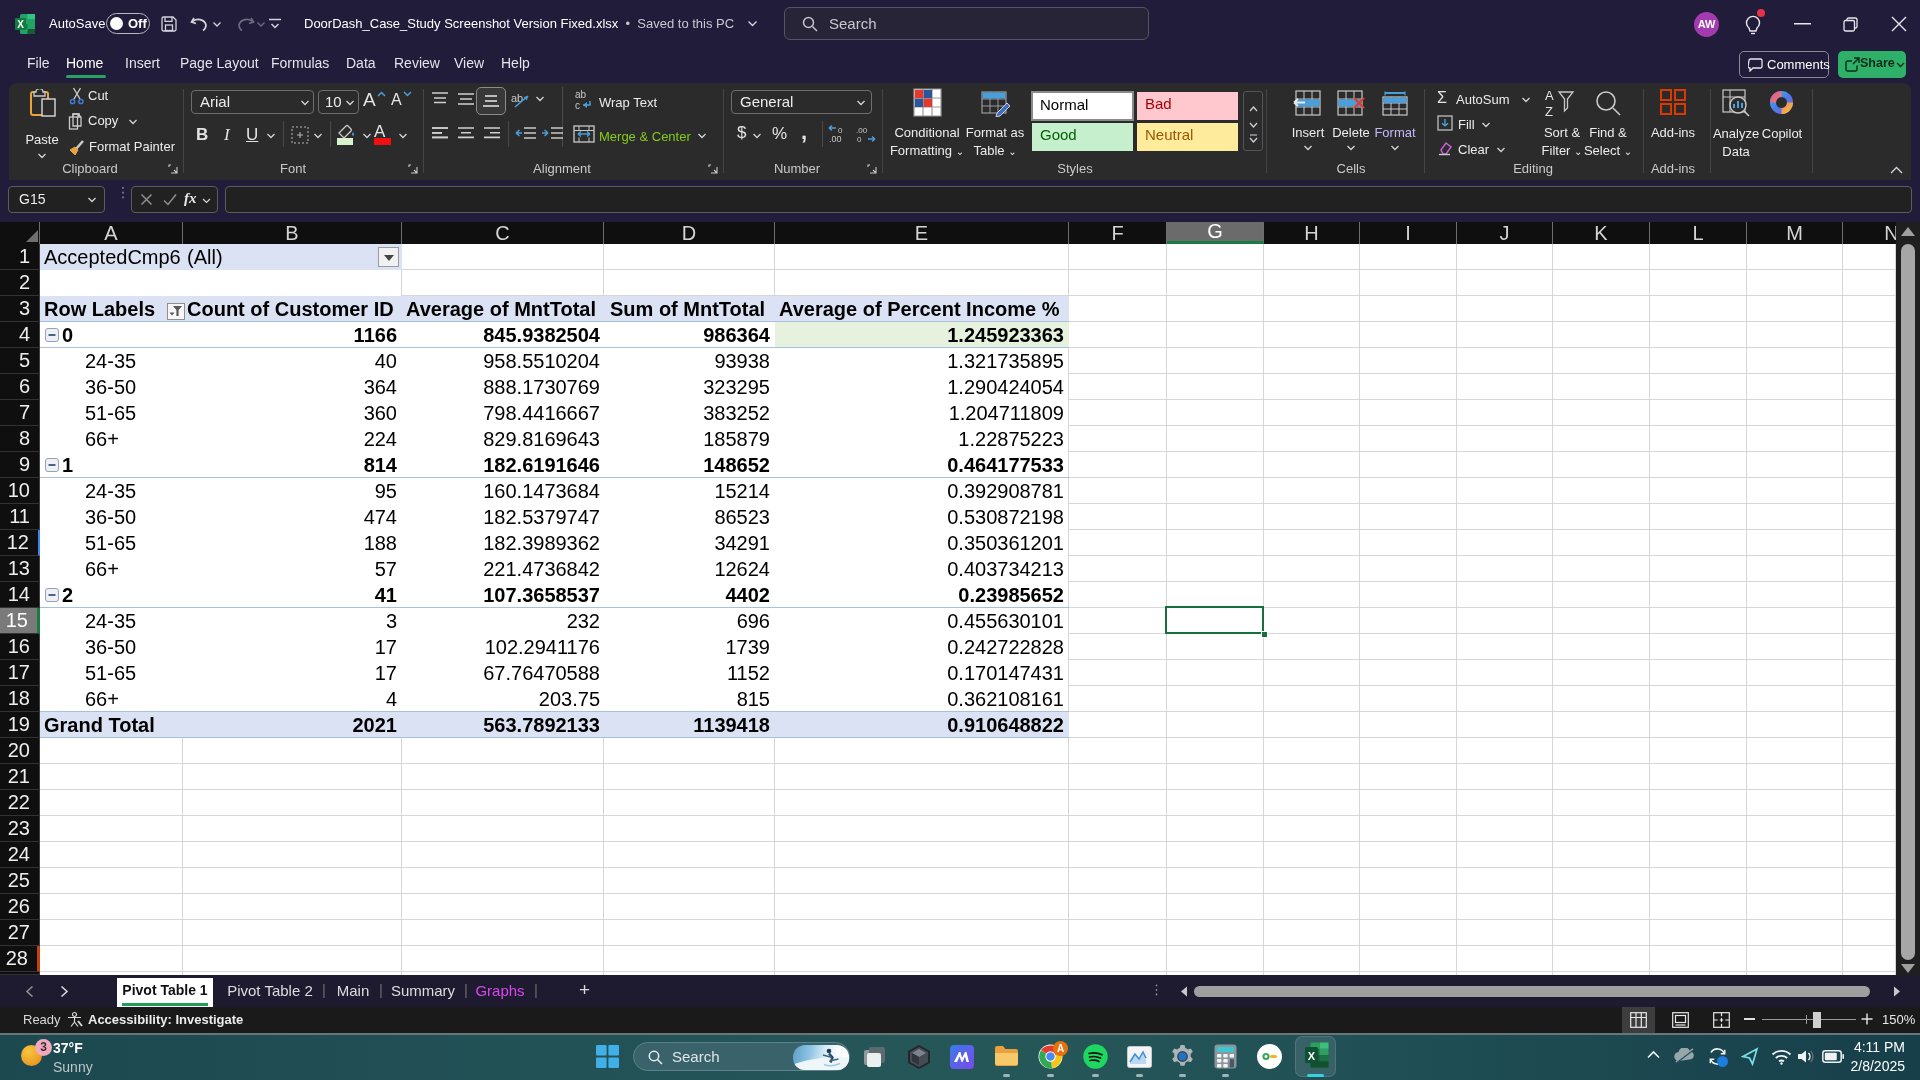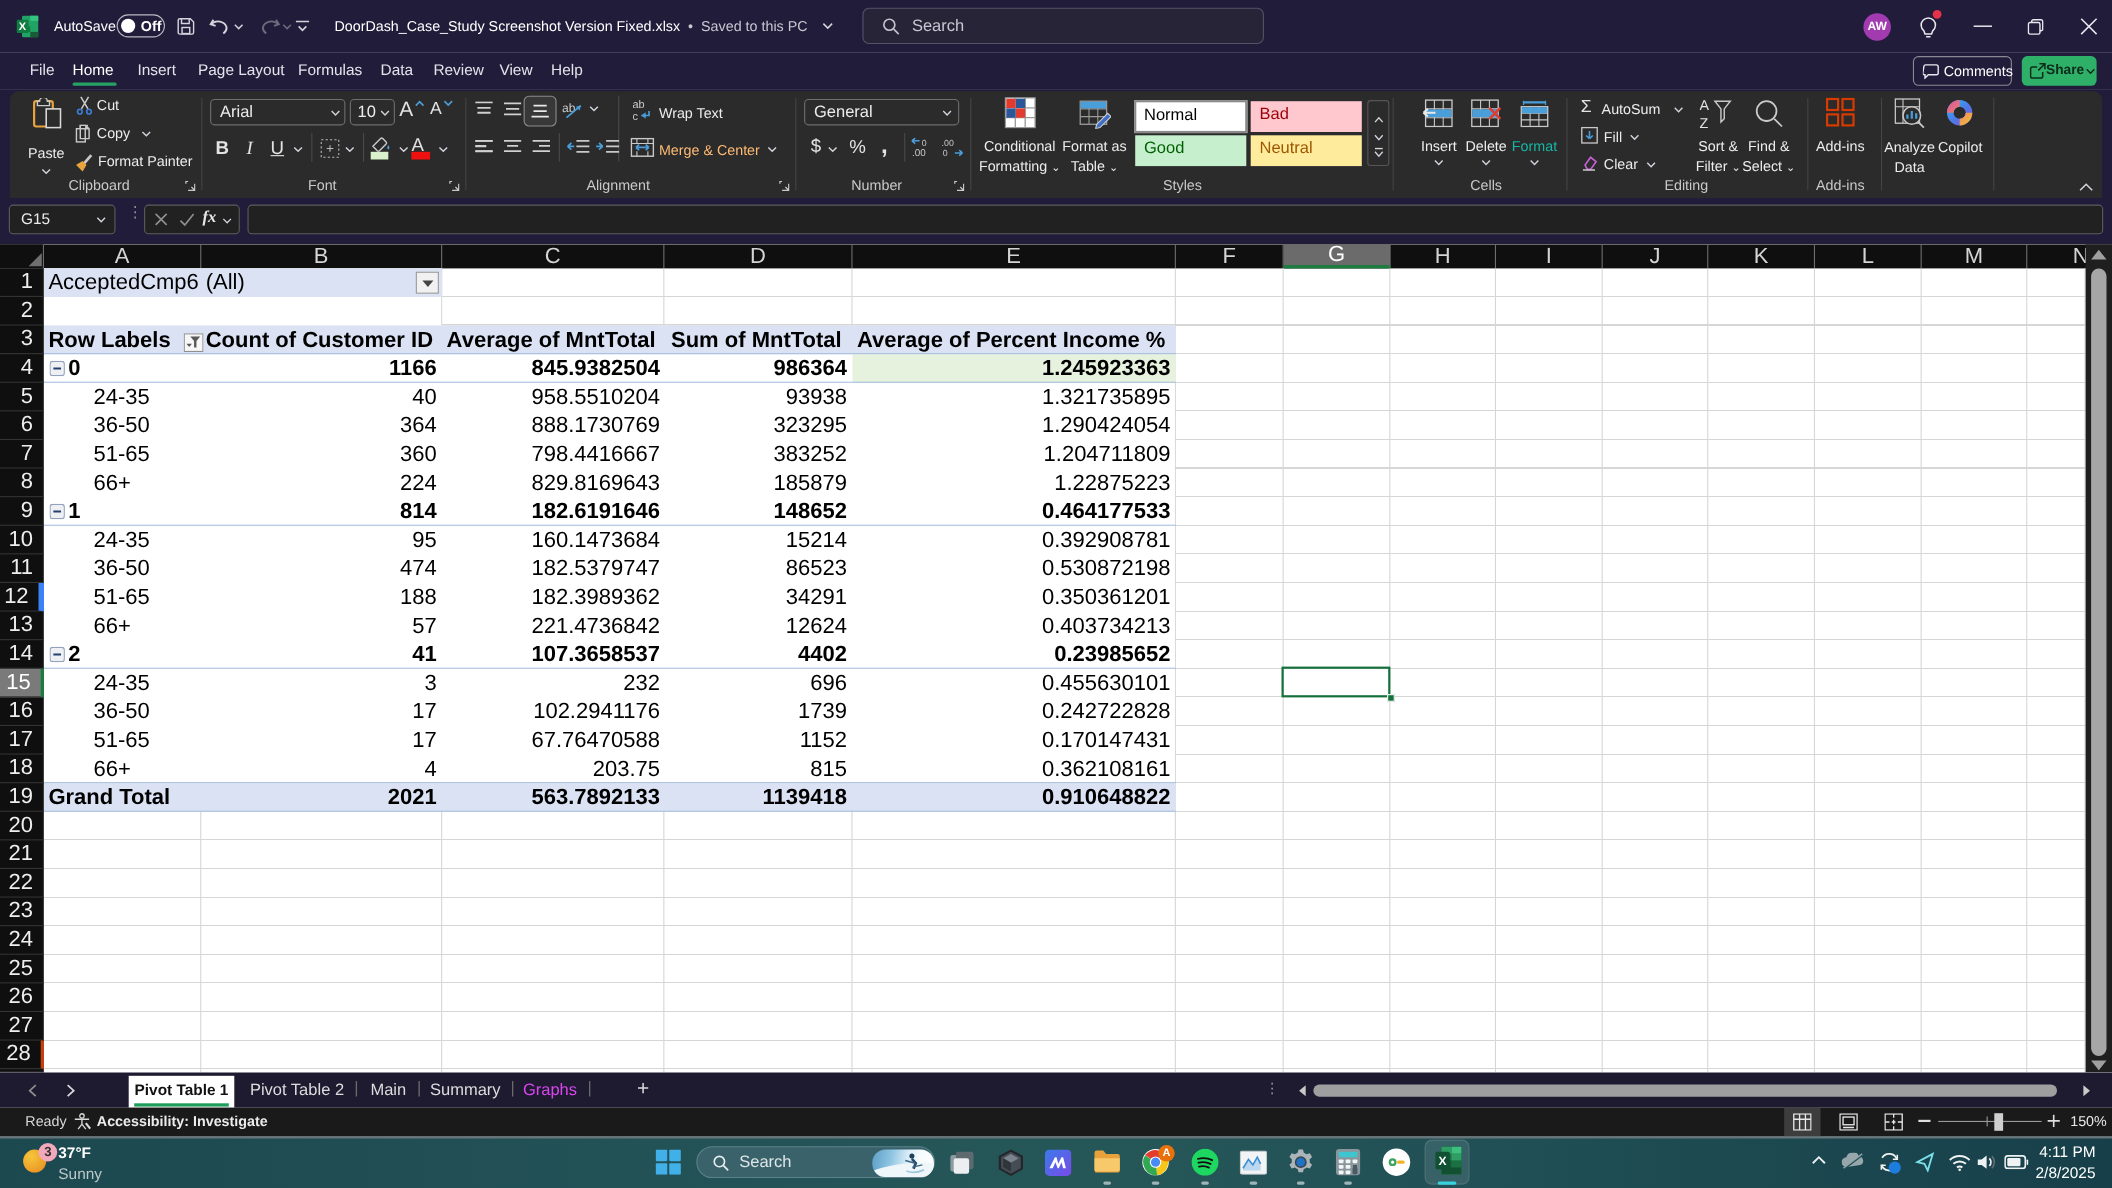--- a/index.html
+++ b/index.html
@@ -280,21 +280,21 @@
     </svg>
     <svg class="abs" style="left:541px;top:45px" width="22" height="16" viewBox="0 0 22 16">
       <path d="M10 2 h12 M10 7 h12 M10 12 h12" stroke="#c9c9c9" stroke-width="1.5"></path>
       <path d="M1 7 h6 M7 7 l-3.5 -3 M7 7 l-3.5 3" stroke="#4a9eda" stroke-width="1.5" fill="none"></path>
     </svg>
     <svg class="abs" style="left:573px;top:44px" width="22" height="18" viewBox="0 0 22 18">
       <rect x="1" y="1" width="20" height="16" fill="none" stroke="#c9c9c9" stroke-width="1.3"></rect>
       <path d="M1 5.5 h20 M6 1 v4.5 M16 1 v4.5 M6 12.5 v4.5 M16 12.5 v4.5" stroke="#c9c9c9" stroke-width="1"></path>
       <path d="M5 9 h12 M5 9 l3 -2.5 M5 9 l3 2.5 M17 9 l-3 -2.5 M17 9 l-3 2.5" stroke="#4a9eda" stroke-width="1.5" fill="none"></path>
     </svg>
-    <div class="abs" style="left:599px;top:48px;font-size:13px;color:#fdba74">Merge &amp; Center</div>
+    <div class="abs" style="left:599px;top:48px;font-size:13px;color:#84cc16">Merge &amp; Center</div>
     <svg class="abs" style="left:697px;top:52px" width="10" height="7" viewBox="0 0 10 7" fill="none" stroke="#d5d3dc" stroke-width="1.3">
         <path d="M1.5 1 L5 4.5 L8.5 1"></path>
       </svg>
     <div class="abs" style="left:522px;top:80px;width:80px;text-align:center;font-size:13px;color:#c9c9c9">Alignment</div>
     <svg class="abs" style="left:708px;top:83px" width="10" height="10" viewBox="0 0 10 10" fill="none" stroke="#c9c9c9" stroke-width="1.1">
         <path d="M1 3 v-2 h2 M9 3 v6 h-6 M6 6 l3 3 M9 6 v3 h-3"></path>
       </svg>
 
     <div class="abs" style="left:731px;top:9px;width:141px;height:24px;border:1px solid #6e6e6e;border-radius:4px;">
       <div class="abs" style="left:8px;top:2px;font-size:15px;color:#ececec">General</div>
@@ -387,21 +387,21 @@
     <svg class="abs" style="left:1346px;top:64px" width="10" height="7" viewBox="0 0 10 7" fill="none" stroke="#d5d3dc" stroke-width="1.3">
         <path d="M1.5 1 L5 4.5 L8.5 1"></path>
       </svg>
     <svg class="abs" style="left:1381px;top:9px" width="28" height="26" viewBox="0 0 28 26">
       <path d="M4 3 h20" stroke="#4a9eda" stroke-width="2"></path>
         <path d="M4 1.5 v4 M24 1.5 v4" stroke="#4a9eda" stroke-width="1.2"></path>
       <rect x="2" y="7" width="24" height="18" fill="none" stroke="#c9c9c9" stroke-width="1.2"></rect>
       <path d="M2 13 h24 M2 19 h24 M10 7 v18 M18 7 v18" stroke="#c9c9c9" stroke-width="1"></path>
       <rect x="2.5" y="7.5" width="23" height="5.5" fill="#4a9eda"></rect>
     </svg>
-    <div class="abs" style="left:1373px;top:44px;width:44px;text-align:center;font-size:13px;color:#14b8a6">Format</div>
+    <div class="abs" style="left:1373px;top:44px;width:44px;text-align:center;font-size:13px;color:#c4b5fd">Format</div>
     <svg class="abs" style="left:1390px;top:64px" width="10" height="7" viewBox="0 0 10 7" fill="none" stroke="#d5d3dc" stroke-width="1.3">
         <path d="M1.5 1 L5 4.5 L8.5 1"></path>
       </svg>
     <div class="abs" style="left:1311px;top:80px;width:80px;text-align:center;font-size:13px;color:#c9c9c9">Cells</div>
 
     <div class="abs" style="left:1437px;top:8px;font-size:16px;color:#e3e3e3">Σ</div>
     <div class="abs" style="left:1456px;top:11px;font-size:13px;color:#ececec">AutoSum</div>
     <svg class="abs" style="left:1521px;top:16px" width="10" height="7" viewBox="0 0 10 7" fill="none" stroke="#d5d3dc" stroke-width="1.3">
         <path d="M1.5 1 L5 4.5 L8.5 1"></path>
       </svg>
@@ -522,21 +522,21 @@
 <div class="rowhead" style="top:48px;border-right:1px solid #3e3e3e">2</div>
 <div class="rowhead" style="top:74px;border-right:1px solid #3e3e3e">3</div>
 <div class="rowhead" style="top:100px;border-right:1px solid #3e3e3e">4</div>
 <div class="rowhead" style="top:126px;border-right:1px solid #3e3e3e">5</div>
 <div class="rowhead" style="top:152px;border-right:1px solid #3e3e3e">6</div>
 <div class="rowhead" style="top:178px;border-right:1px solid #3e3e3e">7</div>
 <div class="rowhead" style="top:204px;border-right:1px solid #3e3e3e">8</div>
 <div class="rowhead" style="top:230px;border-right:1px solid #3e3e3e">9</div>
 <div class="rowhead" style="top:256px;border-right:1px solid #3e3e3e">10</div>
 <div class="rowhead" style="top:282px;border-right:1px solid #3e3e3e">11</div>
-<div class="rowhead" style="top:308px;border-right:5px solid #3b82f6">12</div>
+<div class="rowhead" style="top:308px;border-right:2px solid #3b82f6">12</div>
 <div class="rowhead" style="top:334px;border-right:1px solid #3e3e3e">13</div>
 <div class="rowhead" style="top:360px;border-right:1px solid #3e3e3e">14</div>
 <div class="rowhead" style="top:386px;background:#7a7a7a;color:#fff;border-right:3px solid #1b7c40;width:40px">15</div>
 <div class="rowhead" style="top:412px;border-right:1px solid #3e3e3e">16</div>
 <div class="rowhead" style="top:438px;border-right:1px solid #3e3e3e">17</div>
 <div class="rowhead" style="top:464px;border-right:1px solid #3e3e3e">18</div>
 <div class="rowhead" style="top:490px;border-right:1px solid #3e3e3e">19</div>
 <div class="rowhead" style="top:516px;border-right:1px solid #3e3e3e">20</div>
 <div class="rowhead" style="top:542px;border-right:1px solid #3e3e3e">21</div>
 <div class="rowhead" style="top:568px;border-right:1px solid #3e3e3e">22</div>

